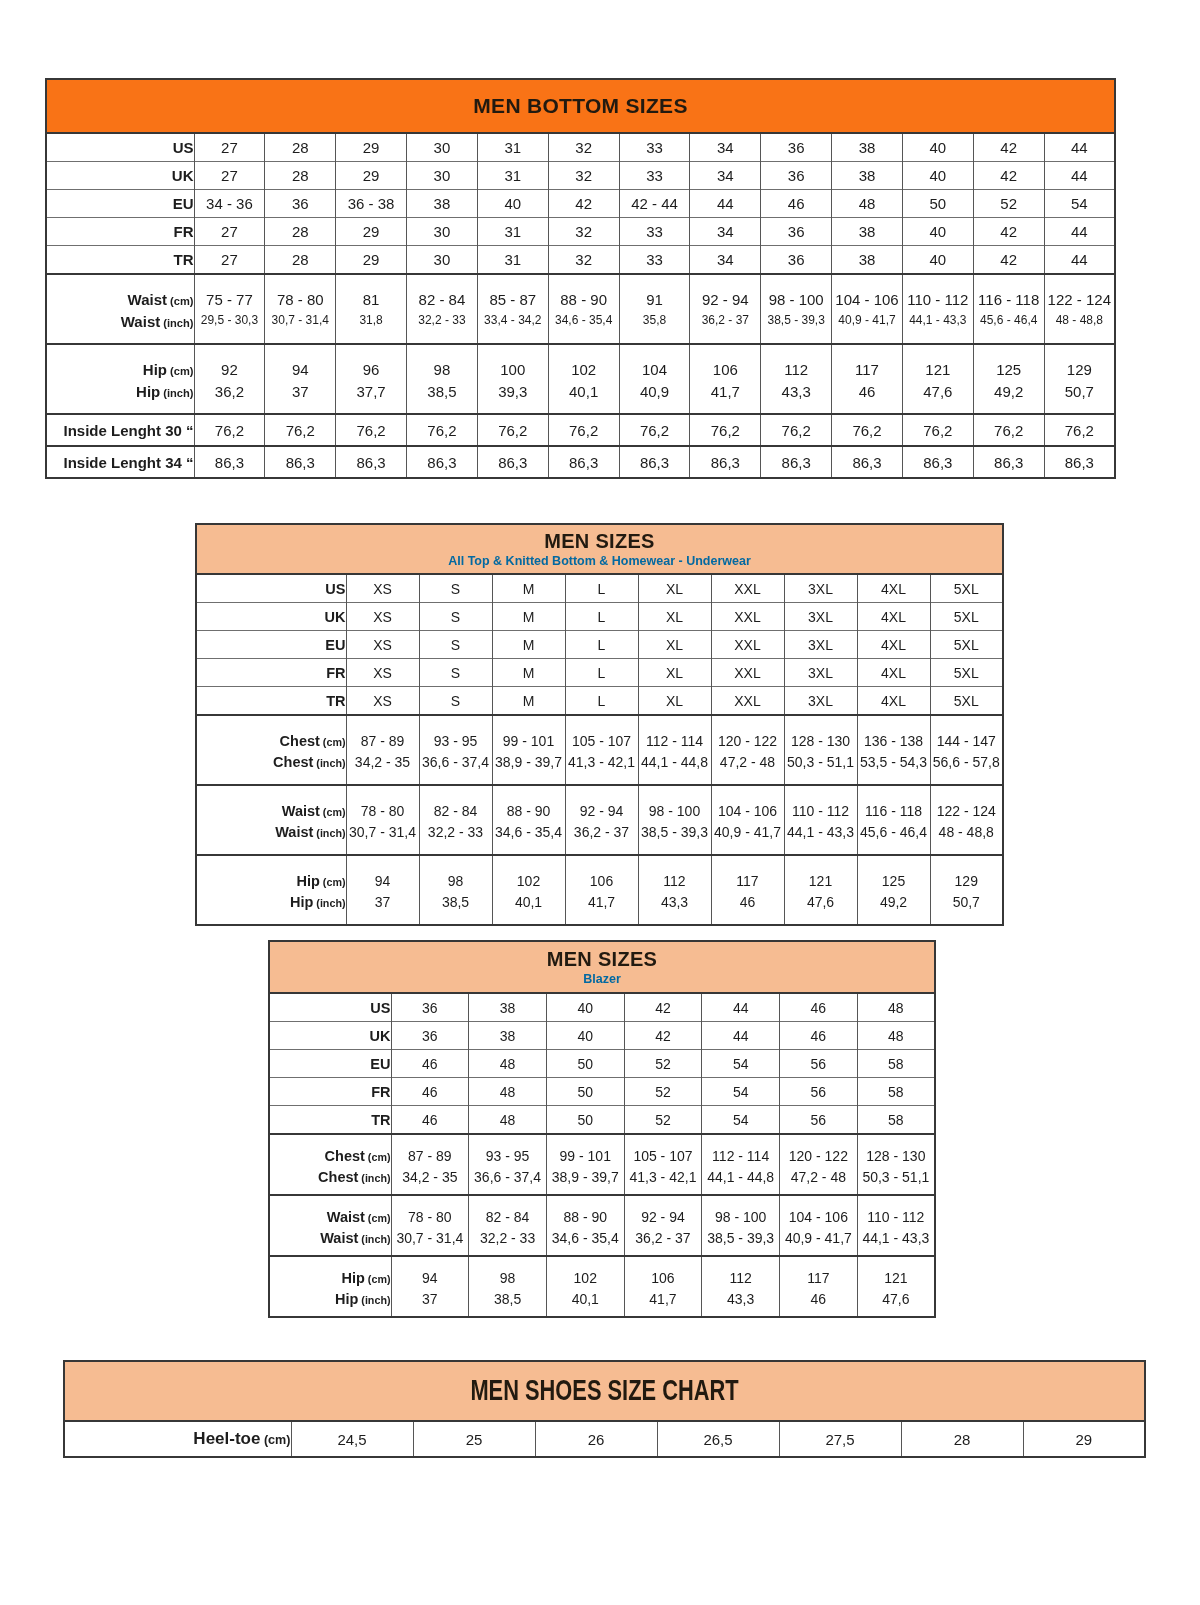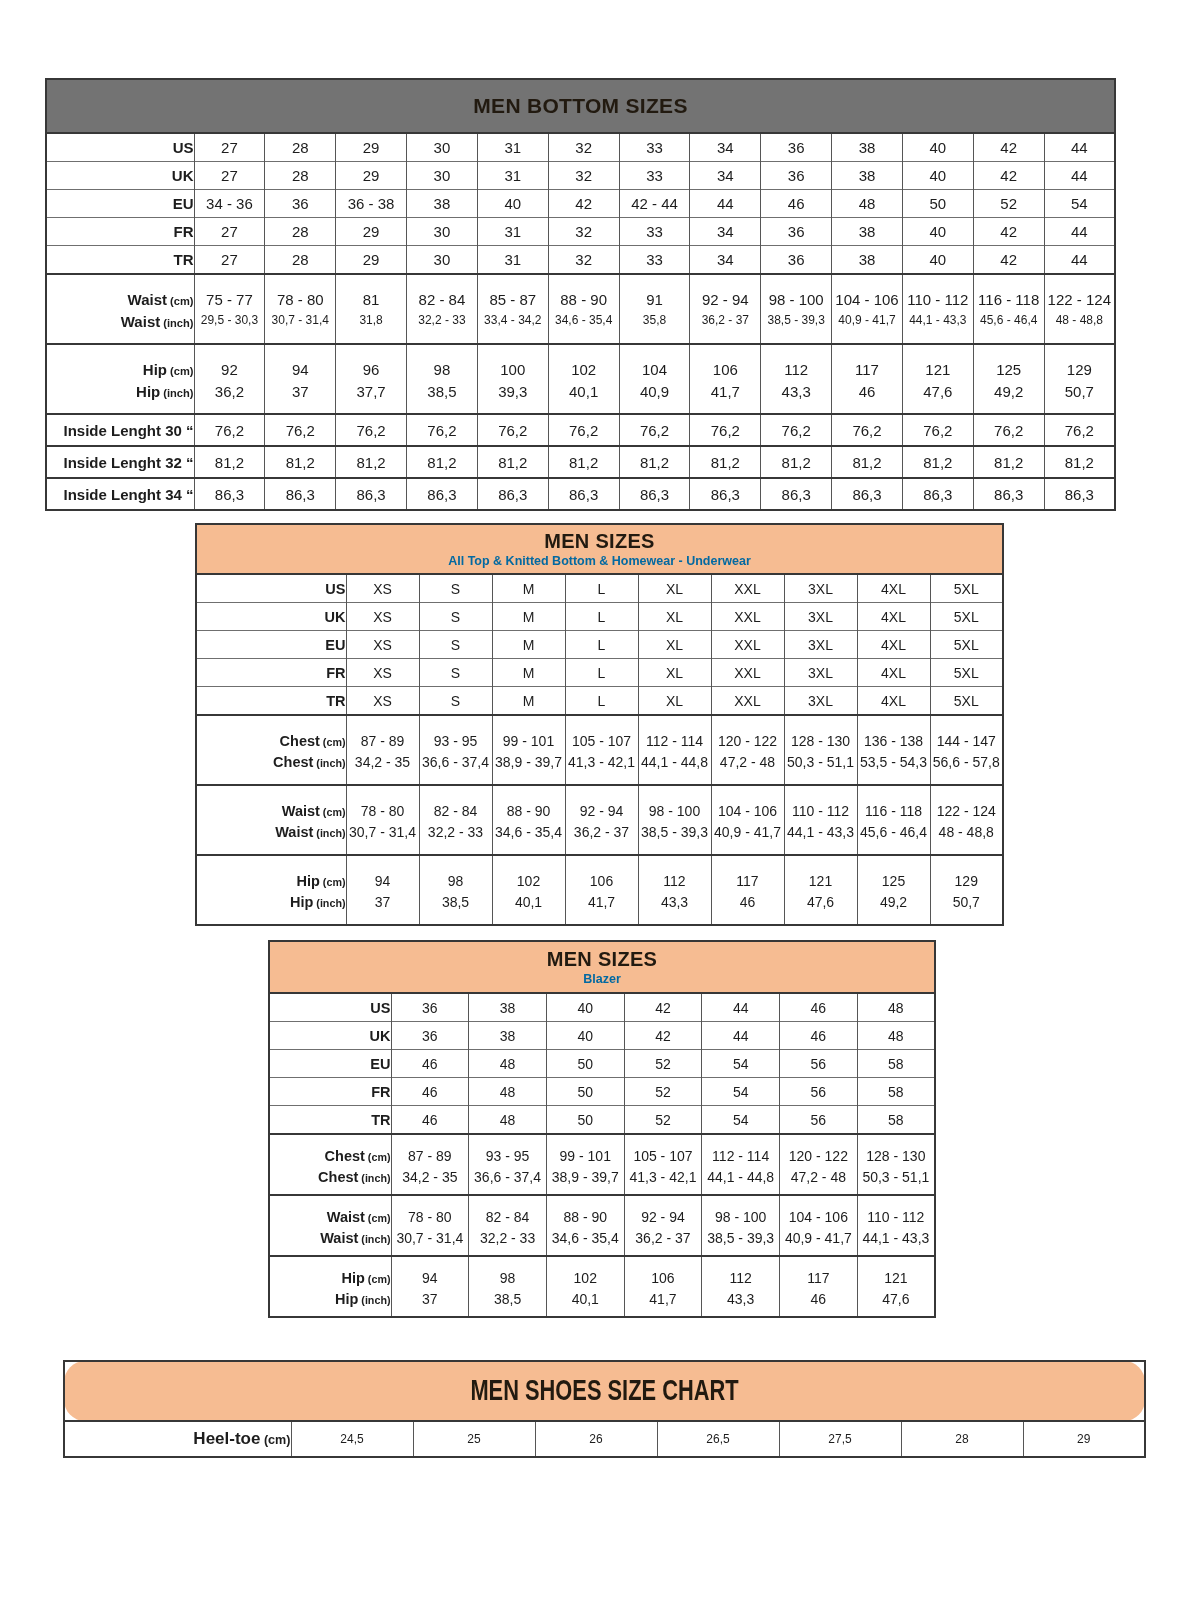--- a/index.html
+++ b/index.html
@@ -53,21 +53,21 @@
   #tbl2 tr.row-g1 td{height:29px;}
   #tbl2 tr.row-g2 td{height:25px;}
   #tbl2 td.rlabel{padding-left:12px;font-size:14.5px;}
   #tbl2 col.label-col{width:122px;}
   #tbl2 .tbl-title{font-size:20px;}
 
   
   #tbl3 .header-row th{height:58px;}
   #tbl3 td{height:62px;font-size:17px;font-weight:bold;}
   #tbl3 tr.row-thick td{height:34px;}
-  #tbl3 tr.row-thick td.val{font-weight:normal;font-size:12px;}
+  #tbl3 tr.row-thick td.val{font-weight:normal;font-size:15px;}
   #tbl3 td.rlabel{padding-left:14px;}
   #tbl3 col.label-col{width:227px;}
   #tbl3 .tbl-title{font-size:28px;transform:scale(0.78,1.05);letter-spacing:0;}
 </style>
 </head>
 <body>
 
 <div class="page">
   <div class="tbl-host" id="tbl0">
       <table class="sizes">
@@ -82,21 +82,21 @@
           <col>
           <col>
           <col>
           <col>
           <col>
           <col>
           <col>
         </colgroup>
         <thead>
           <tr class="header-row">
-            <th colspan="14" style="background: #737373; margin-top: 47px;">
+            <th colspan="14" style="background: #f97316; margin-top: 47px;">
               <div class="tbl-title">MEN BOTTOM SIZES</div>
             </th>
           </tr>
         </thead>
         <tbody>
           <tr class="row-first">
             <td class="rlabel">US</td>
             <td class="val">27</td>
             <td class="val">28</td>
             <td class="val">29</td>
@@ -249,36 +249,20 @@
             <td class="val">76,2</td>
             <td class="val">76,2</td>
             <td class="val">76,2</td>
             <td class="val">76,2</td>
             <td class="val">76,2</td>
             <td class="val">76,2</td>
             <td class="val">76,2</td>
             <td class="val">76,2</td>
           </tr>
           <tr class="row-thick">
-            <td class="rlabel">Inside Lenght 32 “</td>
-            <td class="val">81,2</td>
-            <td class="val">81,2</td>
-            <td class="val">81,2</td>
-            <td class="val">81,2</td>
-            <td class="val">81,2</td>
-            <td class="val">81,2</td>
-            <td class="val">81,2</td>
-            <td class="val">81,2</td>
-            <td class="val">81,2</td>
-            <td class="val">81,2</td>
-            <td class="val">81,2</td>
-            <td class="val">81,2</td>
-            <td class="val">81,2</td>
-          </tr>
-          <tr class="row-thick">
             <td class="rlabel">Inside Lenght 34 “</td>
             <td class="val">86,3</td>
             <td class="val">86,3</td>
             <td class="val">86,3</td>
             <td class="val">86,3</td>
             <td class="val">86,3</td>
             <td class="val">86,3</td>
             <td class="val">86,3</td>
             <td class="val">86,3</td>
             <td class="val">86,3</td>
@@ -589,21 +573,21 @@
           <col>
           <col>
           <col>
           <col>
           <col>
           <col>
           <col>
         </colgroup>
         <thead>
           <tr class="header-row">
-            <th colspan="8" style="background: rgb(246, 188, 146); border-radius: 21px;">
+            <th colspan="8" style="background: rgb(246, 188, 146);">
               <div class="tbl-title">MEN SHOES SIZE CHART</div>
             </th>
           </tr>
         </thead>
         <tbody>
           <tr class="row-thick">
             <td class="rlabel">Heel-toe<span class="unit"> (cm)</span></td>
             <td class="val">24,5</td>
             <td class="val">25</td>
             <td class="val">26</td>

